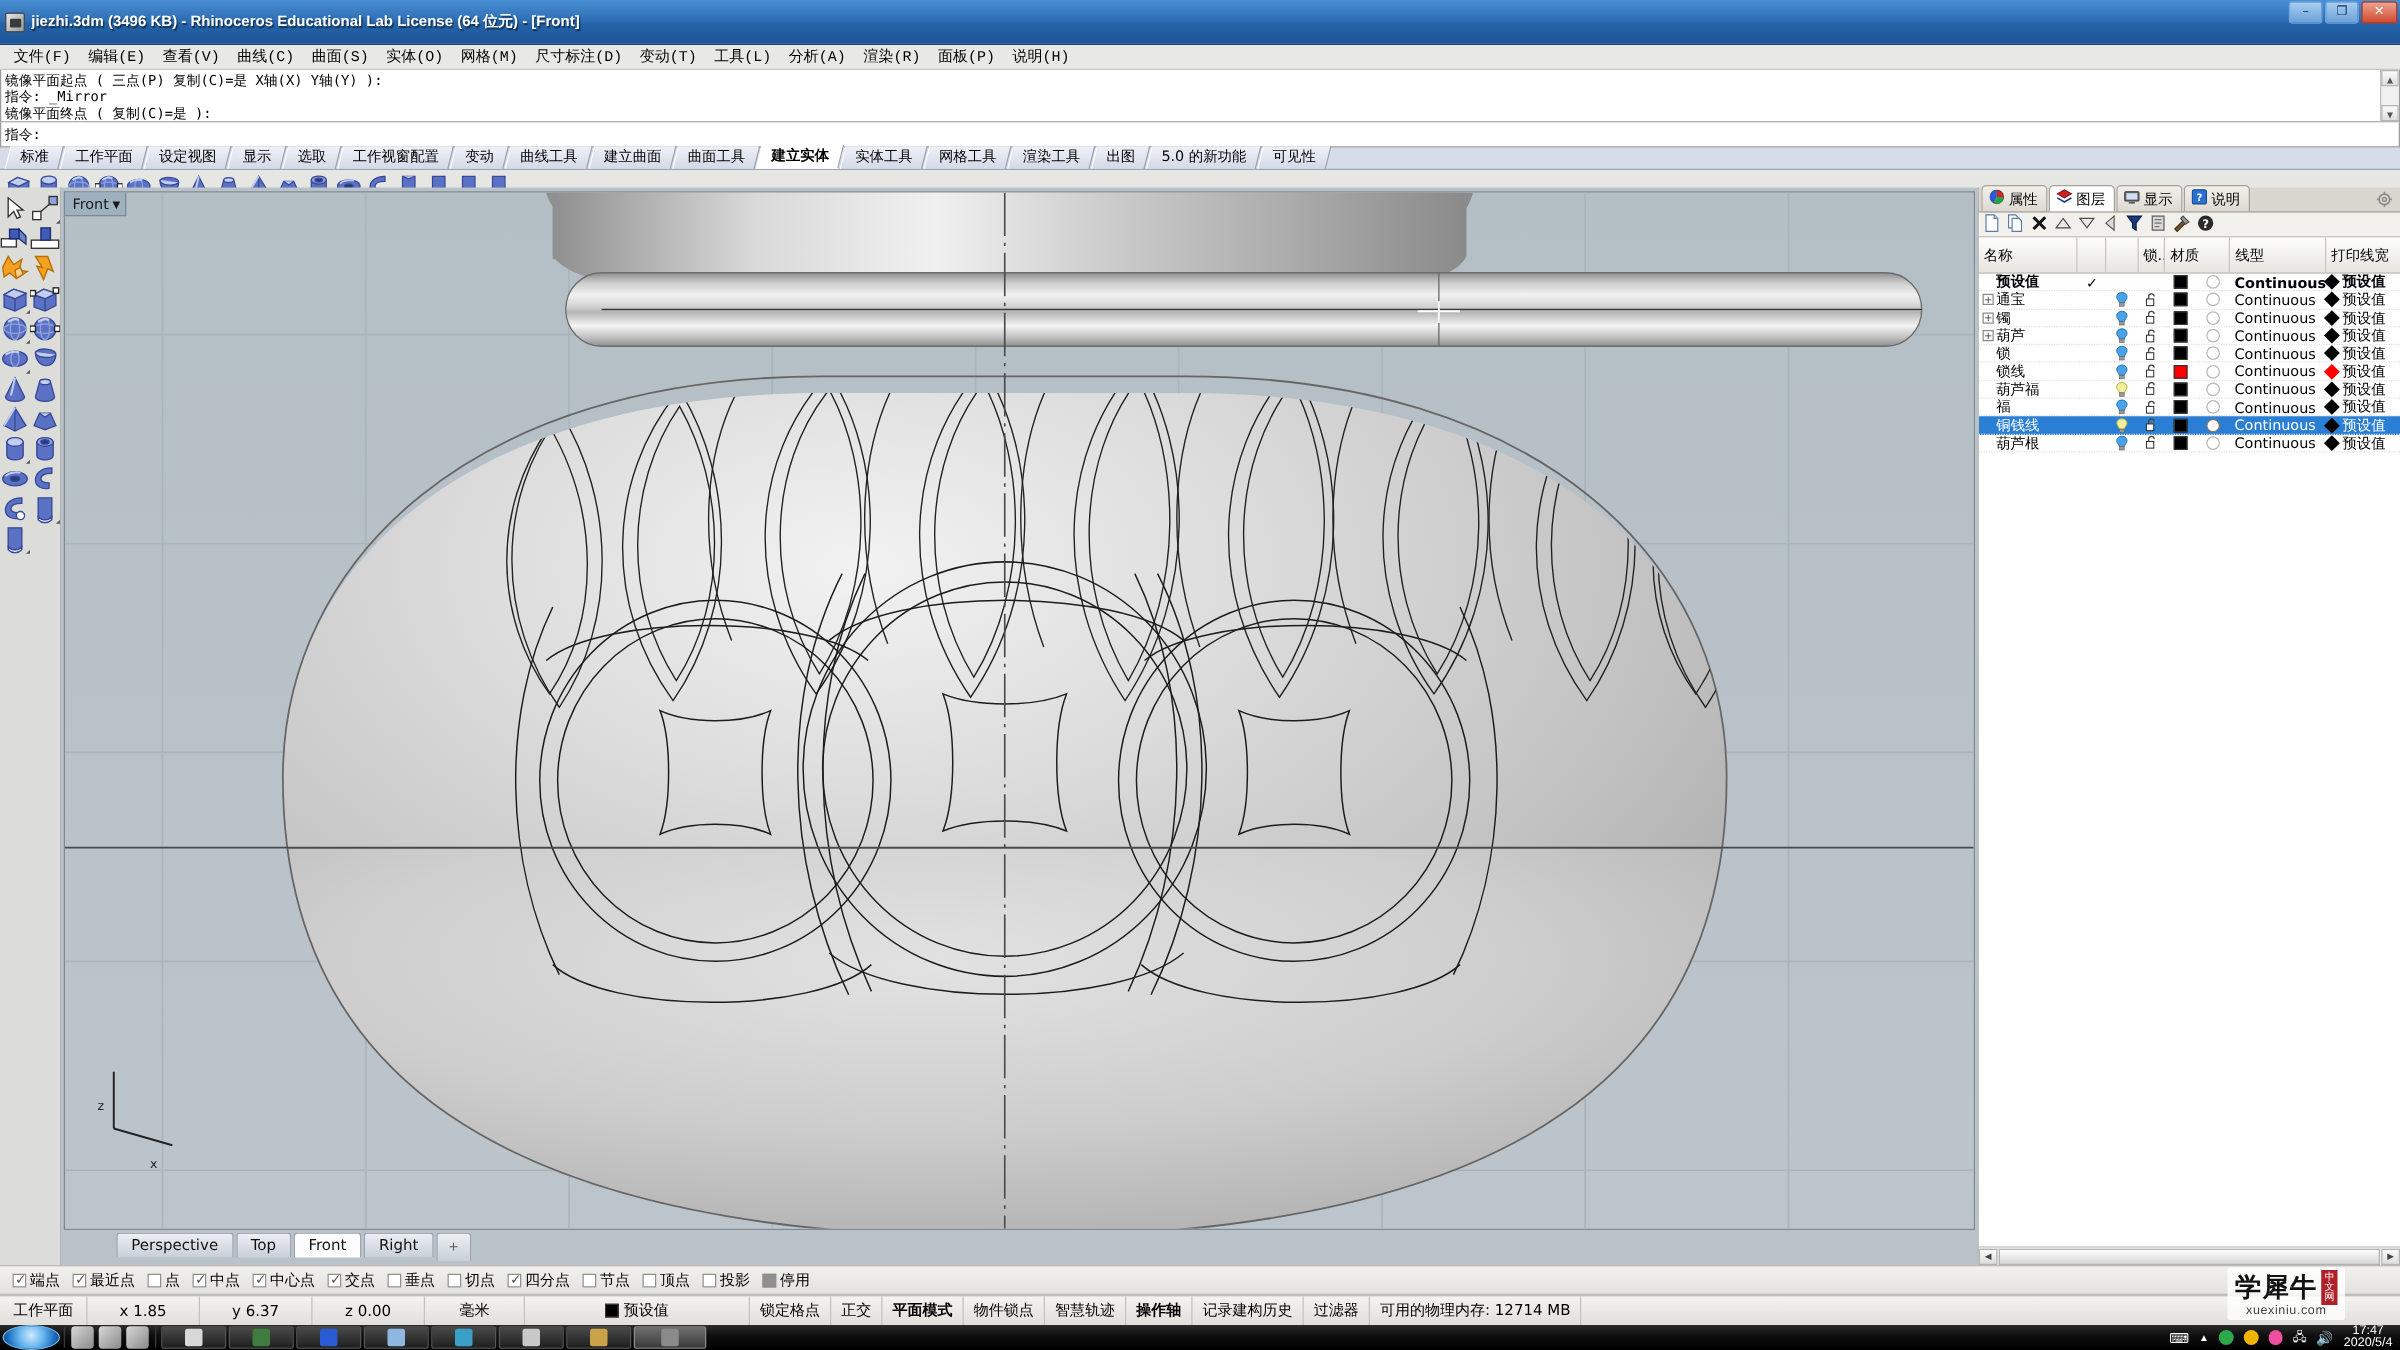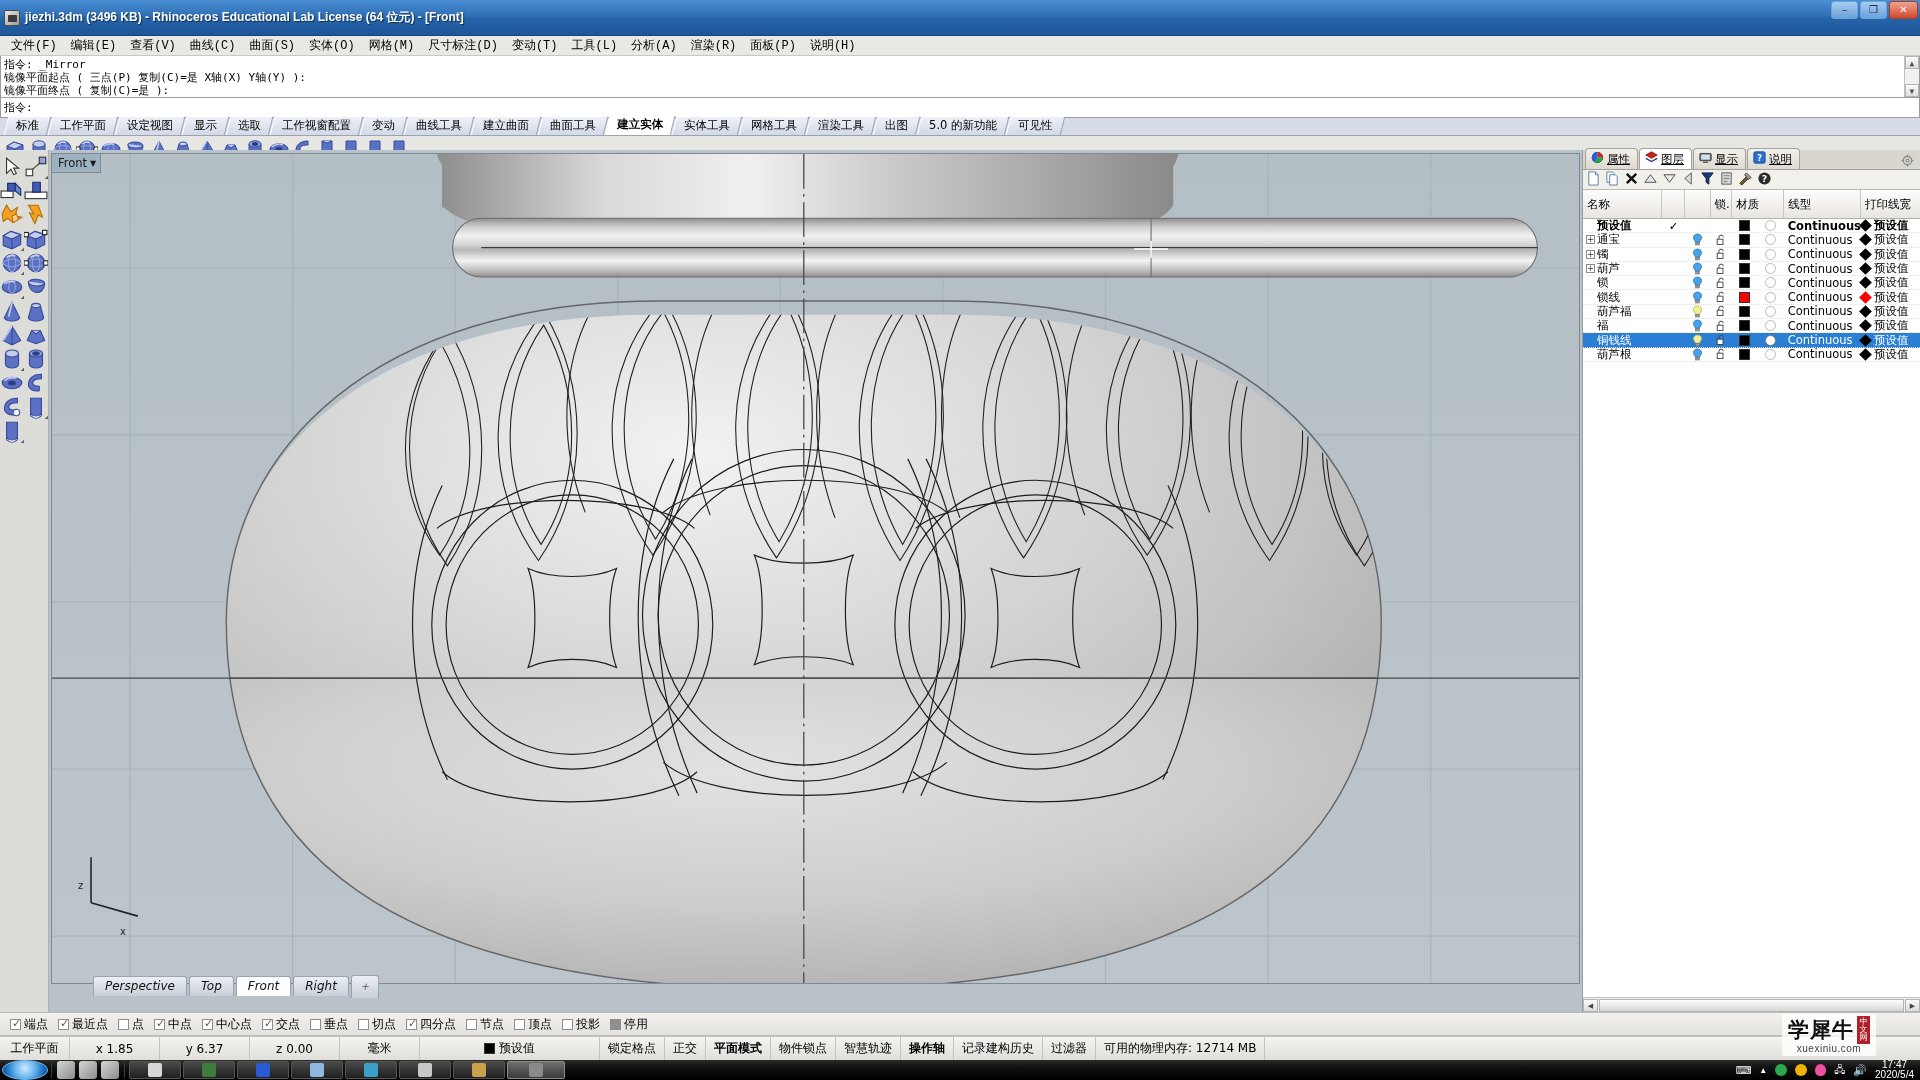--- a/index.html
+++ b/index.html
@@ -129,24 +129,23 @@
     background: #9db1bf; color: #1a1a1a; font-size: 11.5px;
     padding: 2px 4px 2px 6px; display:flex; align-items:center; gap:3px;
     font-family:"DejaVu Sans", sans-serif;
     border-right:1px solid #7d8a94; border-bottom:1px solid #7d8a94;
   }
   .vp-label .chev { font-size:8px; }
   .vp-axis { position:absolute; left:18px; bottom:38px; z-index:5; }
 
   
   .vptabs {
-    position:absolute; left:2px; bottom:14px; height:24px; right:2px;
-    display:flex; align-items:center; padding-left: 42px;
+    position:absolute; left:2px; bottom:2px; height:24px; right:2px;
+    display:flex; align-items:flex-start; padding-left: 42px;
     background: transparent;
-    font-style: italic;
   }
   .vptab {
     font-size:12px; padding:2px 11px 3px 11px; color:#111;
     background: linear-gradient(180deg,#eceff4,#c8cfd8);
     border:1px solid #9aa4b0; border-bottom:none;
     border-radius: 3px 3px 0 0; margin-right:2px;
     font-family:"DejaVu Sans", sans-serif;
   }
   .vptab.active { background:#fdfdfd; font-weight:normal; }
   .vptab.plus { padding: 2px 7px 3px 7px; color:#555; }
@@ -159,21 +158,21 @@
   .rp-tabs {
     height: 20px; display:flex; align-items:flex-end; padding-left:2px;
     background:#d9d6cf; position:relative; border-bottom:1px solid #a5a29b;
   }
   .rp-tab {
     display:flex; align-items:center; gap:3px;
     font-size:11.5px; padding:2px 7px 2px 5px; color:#000;
     background:linear-gradient(180deg,#f2f0ea,#ddd9d1);
     border:1px solid #a5a29b; border-bottom:none; margin-right:1px;
     border-radius:4px 4px 0 0;
-    font-family:"DejaVu Sans", sans-serif; white-space:nowrap;text-decoration:underline;
+    font-family:"DejaVu Sans", sans-serif; white-space:nowrap;
   }
   .rp-tab.active { background:#fff; }
   .rp-gear { position:absolute; right:6px; top:3px; }
 
   .rp-toolbar {
     height: 20px; background:#f2f0ea; display:flex; align-items:center;
     gap:2px; padding-left:3px; border-bottom:1px solid #bcb9b2;
   }
   .rp-toolbar .ti { width:17px; height:17px; position:relative; }
 
@@ -310,22 +309,22 @@
     <div class="mi">尺寸标注(D)</div>
     <div class="mi">变动(T)</div>
     <div class="mi">工具(L)</div>
     <div class="mi">分析(A)</div>
     <div class="mi">渲染(R)</div>
     <div class="mi">面板(P)</div>
     <div class="mi">说明(H)</div>
   </div>
 
 <div class="cmdhist">
+  <div>镜像平面起点 ( 三点(P)  复制(C)=是  X轴(X)  Y轴(Y) ):</div>
   <div>指令: _Mirror</div>
-  <div>镜像平面起点 ( 三点(P)  复制(C)=是  X轴(X)  Y轴(Y) ):</div>
   <div>镜像平面终点 ( 复制(C)=是 ):</div>
   <div class="cmd-scroll">
     <div class="arw">▲</div>
     <div class="arw">▼</div>
   </div>
 </div>
 <div class="cmdline">
   <span>指令:</span>
 </div>
 

